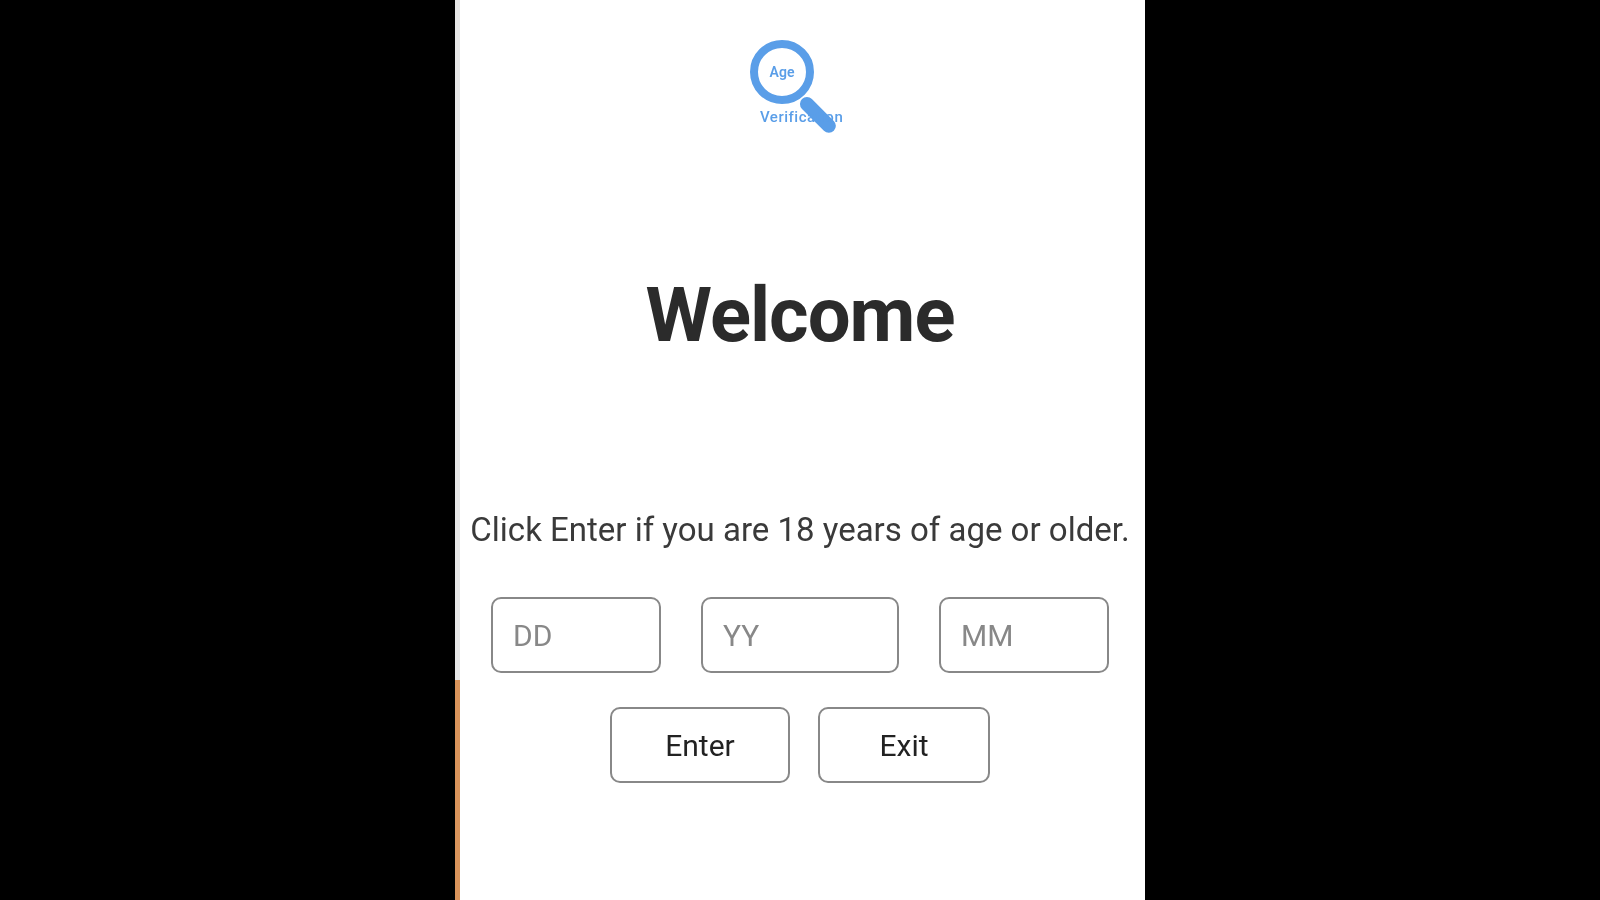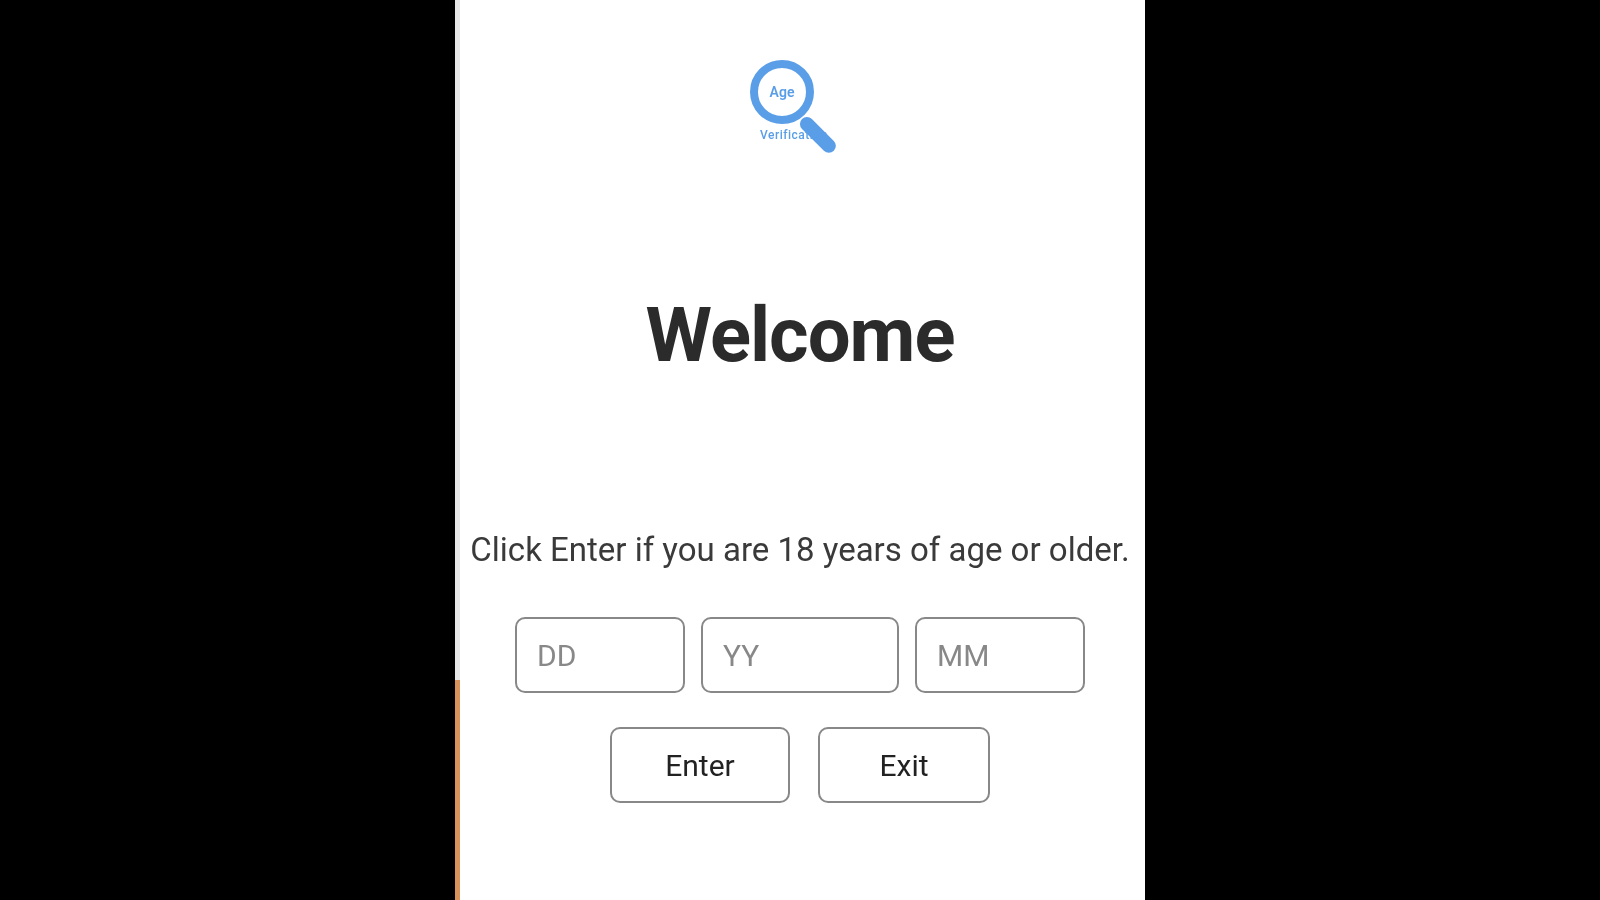--- a/index.html
+++ b/index.html
@@ -18,21 +18,21 @@
       overflow: hidden;
     }
     .modal {
       width: 690px;
       height: 900px;
       background: #fff;
       position: relative;
       display: flex;
       flex-direction: column;
       align-items: center;
-      padding-top: 60px;
+      padding-top: 40px;
     }
     .left-edge {
       position: absolute;
       left: 0;
       top: 0;
       width: 5px;
       height: 100%;
       background: #e8e8e8;
     }
     .left-edge-orange {
@@ -75,41 +75,41 @@
       height: 14px;
       background: #5a9ee8;
       border-radius: 7px;
       transform: rotate(45deg);
       transform-origin: left center;
     }
     .verification-text {
       position: absolute;
       left: 10px;
       top: 68px;
-      font-size: 12px;
+      font-size: 15px;
       color: #5a9ee8;
       font-weight: 500;
       letter-spacing: 0.5px;
     }
     .heading {
       font-size: 76px;
       font-weight: 700;
       color: #2b2b2b;
       margin-bottom: 150px;
       letter-spacing: -1px;
     }
     .subtext {
       font-size: 33px;
       color: #3a3a3a;
       margin-bottom: 48px;
       font-weight: 400;
     }
     .inputs-row {
       display: flex;
-      gap: 16px;
+      gap: 40px;
       margin-bottom: 34px;
     }
     .date-input {
       width: 170px;
       height: 76px;
       border: 2px solid #888;
       border-radius: 10px;
       font-size: 30px;
       padding: 0 20px;
       color: #333;

